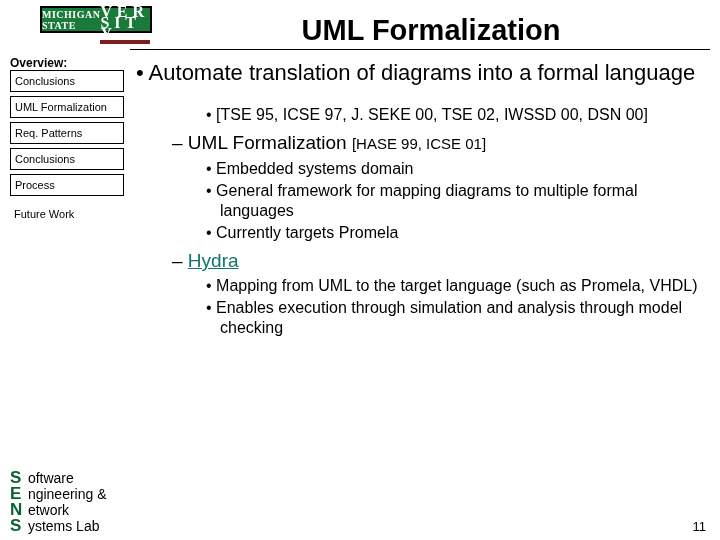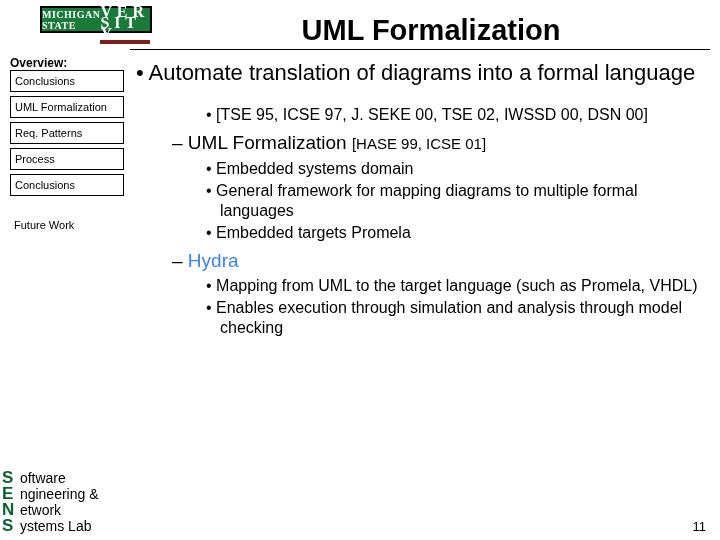--- a/index.html
+++ b/index.html
@@ -8,32 +8,32 @@
   .header { display: flex; align-items: flex-start; padding: 6px 10px 0 10px; }
   .logo-box { width: 112px; height: 27px; background: #1a7a3a; border: 2px solid #000; display: flex; flex-direction: row; justify-content: center; align-items: center; color: #fff; font-family: Georgia, serif; font-weight: bold; letter-spacing: 0.5px; margin-left: 30px; }
   .logo-line1 { font-size: 10px; line-height: 11px; }
   .logo-line2 { font-size: 16px; line-height: 11px; border-bottom: 4px solid #7f1d1d; padding-bottom: 1px; margin-bottom: 1px; }
   .title { flex: 1; text-align: center; font-size: 29px; font-weight: bold; color: #000; padding-top: 8px; }
   .hr { border: none; border-top: 1.5px solid #000; margin: 2px 10px 0 130px; }
   .body { display: flex; height: calc(100% - 70px); }
   .sidebar { width: 130px; padding: 6px 6px 0 10px; font-size: 11px; }
   .overview-label { font-weight: bold; font-size: 12px; }
   .nav-item { border: 1px solid #000; padding: 4px 4px; margin-bottom: 4px; font-size: 11px; background: #fff; }
-  .nav-plain { padding: 4px 4px; margin-top: 19px; font-size: 11px; }
-  .lab { position: absolute; left: 2px; bottom: 6px; font-size: 14px; line-height: 16px; margin-top: 44px; }
+  .nav-plain { padding: 4px 4px; margin-top: 8px; font-size: 11px; }
+  .lab { position: absolute; left: 10px; bottom: 6px; font-size: 14px; line-height: 16px; margin-top: 44px; }
   .lab .big { font-size: 17px; font-weight: bold; color: #0a632e; display: inline-block; width: 14px; }
   .content { flex: 1; padding: 10px 18px 0 6px; font-size: 18px; color: #000; }
   .b1 { font-size: 22px; line-height: 26px; margin-bottom: 19px; padding-left: 18px; text-indent: -18px; }
   .b1::before { content: "• "; }
   .b2 { font-size: 19px; line-height: 23px; margin: 6px 0 4px 36px; padding-left: 18px; text-indent: -18px; }
   .b2::before { content: "– "; }
   .b3 { font-size: 16px; line-height: 20px; margin: 2px 0 2px 70px; padding-left: 14px; text-indent: -14px; }
   .b3::before { content: "• "; }
   .inline-ref { font-size: 15px; }
-  .link { color: #3b82f6; }
+  .link { color: #0f766e; text-decoration: underline; }
   .pagenum { position: absolute; right: 14px; bottom: 6px; font-size: 13px; }
 </style>
 </head>
 <body>
 
 <div class="slide">
 
   <div class="header">
     <div class="logo-box">
       <div class="logo-line1">MICHIGAN STATE</div>
@@ -42,34 +42,34 @@
     <div class="title">UML Formalization</div>
   </div>
   <hr class="hr">
 
   <div class="body">
     <div class="sidebar">
       <div class="overview-label">Overview:</div>
       <div class="nav-item"><span>Conclusions</span></div>
       <div class="nav-item"><span>UML Formalization</span></div>
       <div class="nav-item"><span>Req. Patterns</span></div>
+      <div class="nav-item"><span>Conclusions</span></div>
       <div class="nav-item"><span>Process</span></div>
-      <div class="nav-item"><span>Conclusions</span></div>
       <div class="nav-plain"><span>Future Work</span></div>
     </div>
 
     <div class="content">
       <div class="b1">Automate translation of diagrams into a formal language</div>
 
       <div class="b3">[TSE 95, ICSE 97, J. SEKE 00, TSE 02, IWSSD 00, DSN 00]</div>
 
       <div class="b2"><span>UML Formalization </span><span class="inline-ref">[HASE 99, ICSE 01]</span></div>
       <div class="b3">Embedded systems domain</div>
       <div class="b3">General framework for mapping diagrams to multiple formal languages</div>
-      <div class="b3">Embedded targets Promela</div>
+      <div class="b3">Currently targets Promela</div>
 
       <div class="b2"><span class="link">Hydra</span></div>
       <div class="b3">Mapping from UML to the target language (such as Promela, VHDL)</div>
       <div class="b3">Enables execution through simulation and analysis through model checking</div>
     </div>
   </div>
 
   <div class="lab">
     <div><span class="big">S</span><span> oftware</span></div>
     <div><span class="big">E</span><span> ngineering &amp;</span></div>

